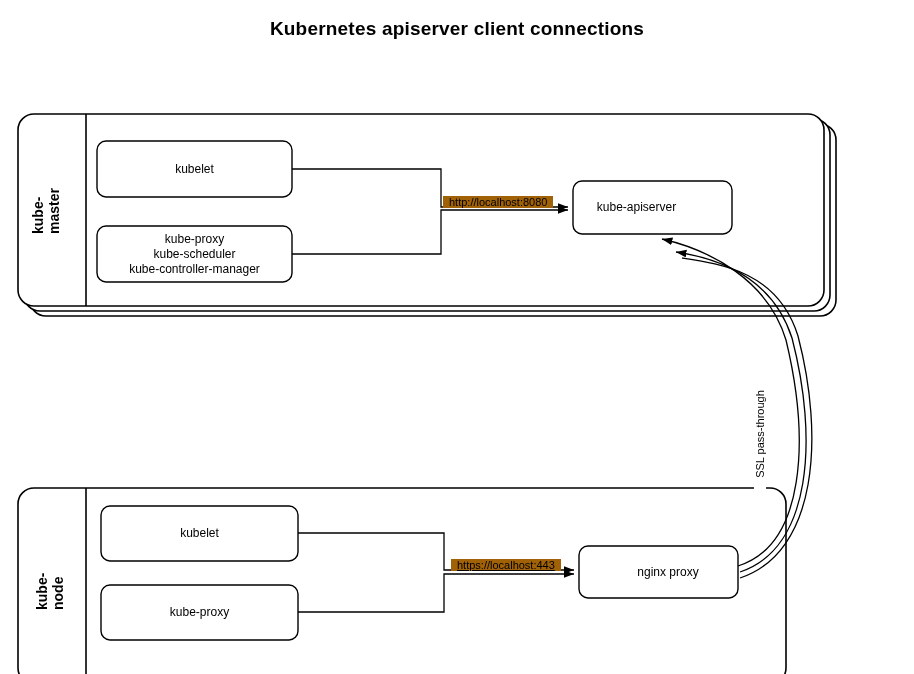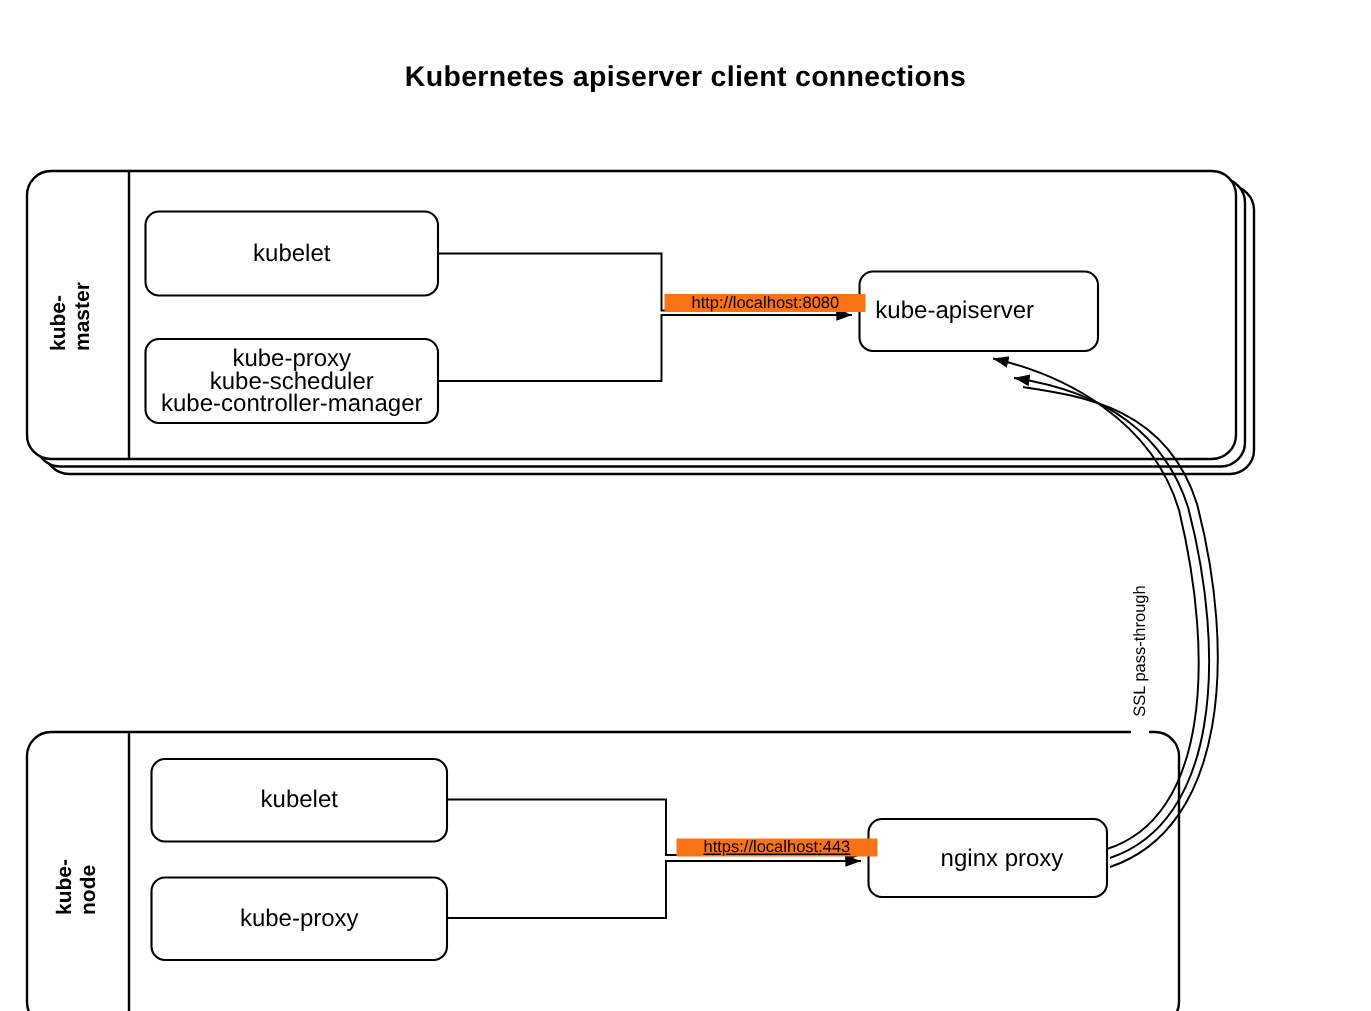--- a/index.html
+++ b/index.html
@@ -24,52 +24,51 @@
   }
   .title {
     position: absolute;
     left: 0;
     top: 18px;
     width: 914px;
     text-align: center;
     font-size: 19px;
     font-weight: bold;
     letter-spacing: 0.2px;
-    margin-top: 23px;
   }
   svg.layer {
     position: absolute;
     left: 0;
     top: 0;
     width: 914px;
     height: 674px;
   }
   .box-label {
     position: absolute;
     display: flex;
     align-items: center;
     justify-content: center;
-    font-size: 16px;
+    font-size: 12px;
     line-height: 15px;
     pointer-events: none;
   }
   .group-label {
     position: absolute;
     font-size: 14px;
     font-weight: bold;
     transform-origin: center center;
     display: flex;
     align-items: center;
     justify-content: center;
   }
   .edge-label {
     position: absolute;
     font-size: 11px;
-    background: #f97316;
-    padding: 0 18px;
+    background: #a16207;
+    padding: 0 6px;
     white-space: nowrap;
   }
   .edge-label-vert {
     position: absolute;
     font-size: 11px;
     background: #ffffff;
     white-space: nowrap;
     transform-origin: center center;
   }
 </style>

